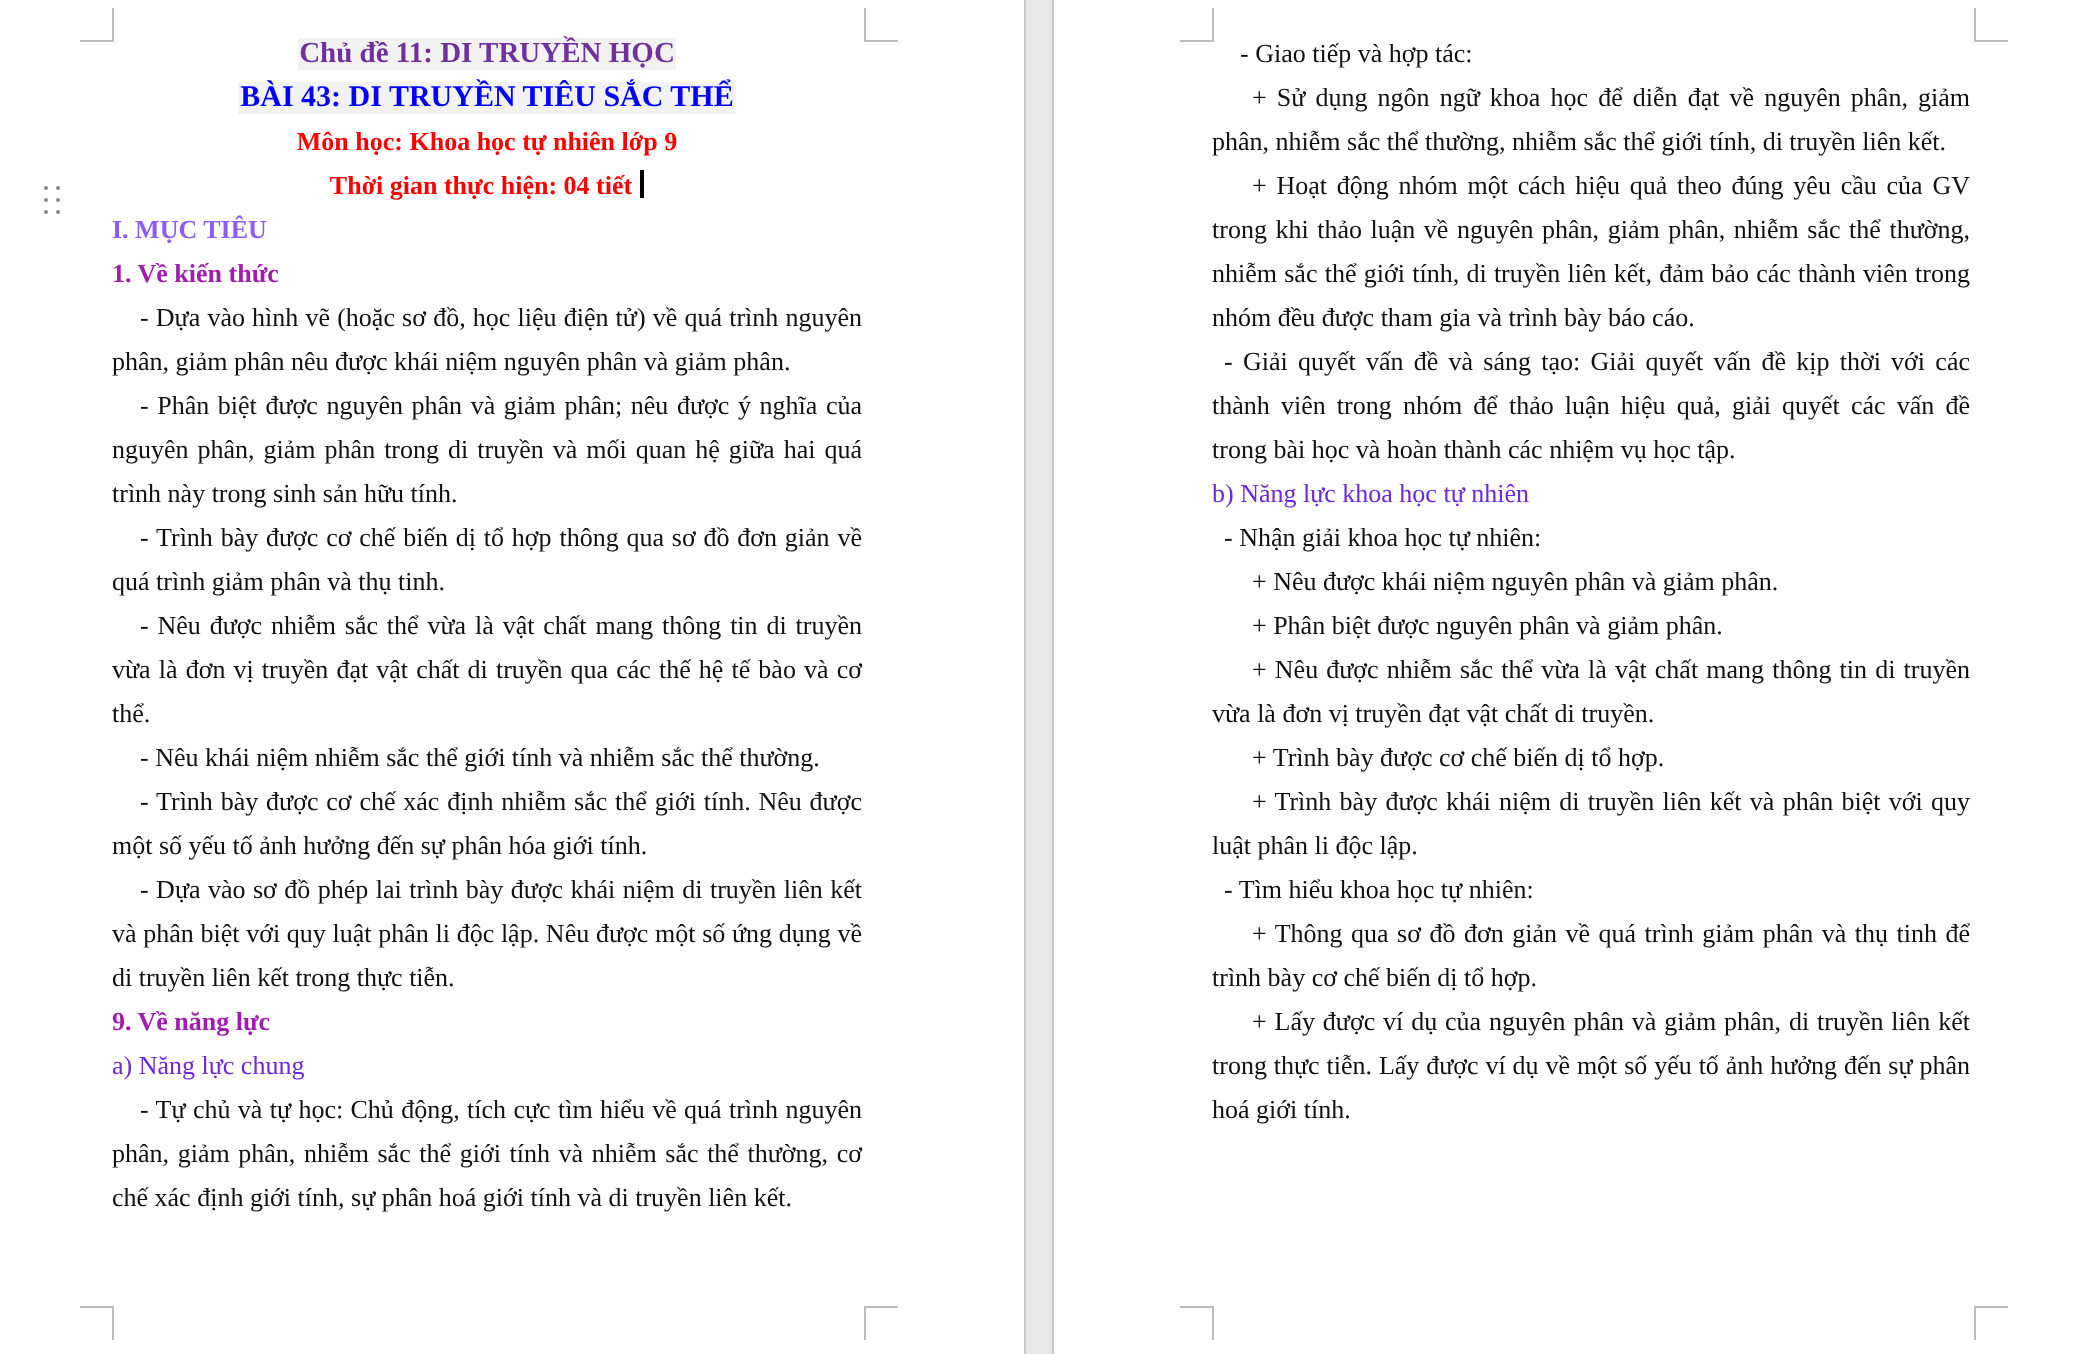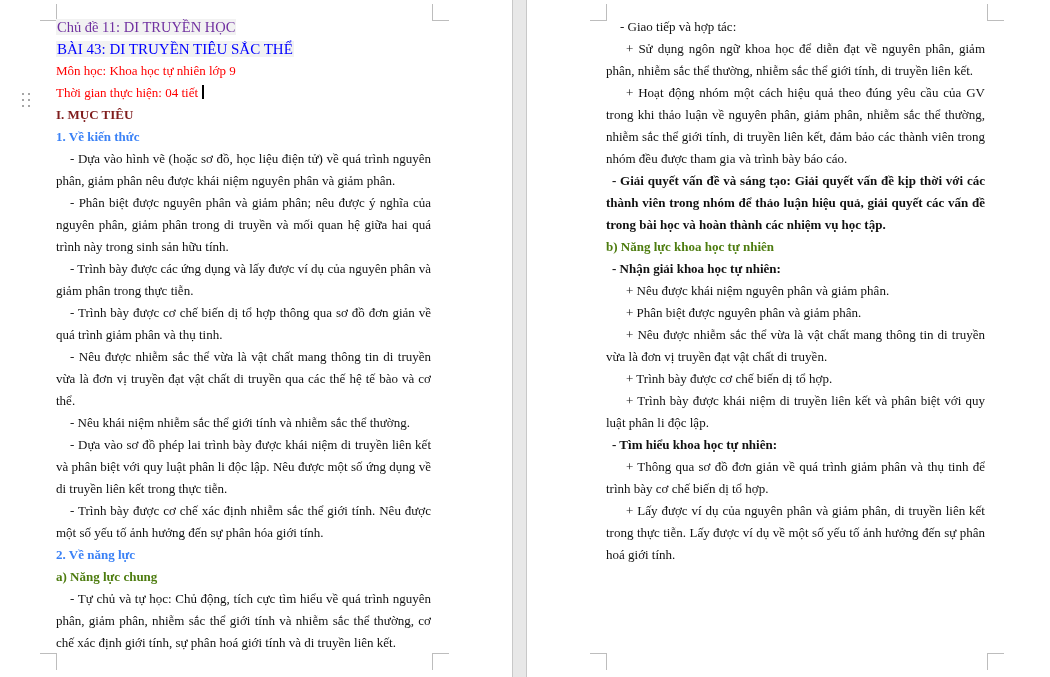--- a/index.html
+++ b/index.html
@@ -23,35 +23,35 @@
   .crop { position: absolute; width: 16px; height: 16px; border-color: #bdbdbd; border-style: solid; border-width: 0; }
   .crop.tl { border-right-width: 1px; border-bottom-width: 1px; }
   .crop.tr { border-left-width: 1px; border-bottom-width: 1px; }
   .crop.bl { border-right-width: 1px; border-top-width: 1px; }
   .crop.br { border-left-width: 1px; border-top-width: 1px; }
 
   .content { position: absolute; font-size: 13px; color: #111; }
   #page-left .content { left: 56px; top: 16px; width: 375px; }
   #page-right .content { left: 79px; top: 16px; width: 379px; }
 
-  .title { font-weight: normal; line-height: 22px; }
+  .title { text-align: center; font-weight: bold; line-height: 22px; }
   .t-purple { color: #7030a0; font-size: 14.5px; }
   .t-blue { color: #0000ff; font-size: 15px; }
   .t-red { color: #ff0000; font-size: 13px; }
   .hl { background: #f2f2f2; padding: 0 1px; }
   .cursor { display: inline-block; width: 2px; height: 14px; background: #000; vertical-align: -2px; margin-left: 4px; }
 
-  .h-blue { color: #7f1d1d; font-weight: bold; line-height: 22px; }
-  .h-green { color: #3b82f6; font-weight: bold; line-height: 22px; }
-  .h-black { color: #4d7c0f; font-weight: bold; line-height: 22px; }
+  .h-blue { color: #8b5cf6; font-weight: bold; line-height: 22px; }
+  .h-green { color: #a21caf; font-weight: bold; line-height: 22px; }
+  .h-black { color: #6d28d9; font-weight: normal; line-height: 22px; }
 
   p { margin: 0; line-height: 22px; text-align: justify; }
   p.ind { text-indent: 14px; }
   p.ind2 { text-indent: 20px; }
-  p.ind1 { text-indent: 6px; font-weight: bold; }
+  p.ind1 { text-indent: 6px; }
 
   .drag-handle {
     position: absolute; left: 22px; top: 93px; width: 10px; height: 16px;
     display: grid; grid-template-columns: 4px 4px; grid-gap: 2px; gap: 2px;
   }
   .drag-handle span { width: 2px; height: 2px; background: #888; border-radius: 1px; }
 </style>
 </head>
 <body>
 
@@ -74,28 +74,27 @@
     <div class="title t-purple"><span class="hl">Chủ đề 11: DI TRUYỀN HỌC</span></div>
     <div class="title t-blue"><span class="hl">BÀI 43: DI TRUYỀN TIÊU SẮC THỂ</span></div>
     <div class="title t-red"><span>Môn học: Khoa học tự nhiên lớp 9</span></div>
     <div class="title t-red"><span>Thời gian thực hiện: 04 tiết</span><span class="cursor"></span></div>
 
     <div class="h-blue">I. MỤC TIÊU</div>
     <div class="h-green">1. Về kiến thức</div>
 
     <p class="ind">- Dựa vào hình vẽ (hoặc sơ đồ, học liệu điện tử) về quá trình nguyên phân, giảm phân nêu được khái niệm nguyên phân và giảm phân.</p>
     <p class="ind">- Phân biệt được nguyên phân và giảm phân; nêu được ý nghĩa của nguyên phân, giảm phân trong di truyền và mối quan hệ giữa hai quá trình này trong sinh sản hữu tính.</p>
-    <p class="ind">- Trình bày được các ứng dụng và lấy được ví dụ của nguyên phân và giảm phân trong thực tiễn.</p>
     <p class="ind">- Trình bày được cơ chế biến dị tổ hợp thông qua sơ đồ đơn giản về quá trình giảm phân và thụ tinh.</p>
     <p class="ind">- Nêu được nhiễm sắc thể vừa là vật chất mang thông tin di truyền vừa là đơn vị truyền đạt vật chất di truyền qua các thế hệ tế bào và cơ thể.</p>
     <p class="ind">- Nêu khái niệm nhiễm sắc thể giới tính và nhiễm sắc thể thường.</p>
+    <p class="ind">- Trình bày được cơ chế xác định nhiễm sắc thể giới tính. Nêu được một số yếu tố ảnh hưởng đến sự phân hóa giới tính.</p>
     <p class="ind">- Dựa vào sơ đồ phép lai trình bày được khái niệm di truyền liên kết và phân biệt với quy luật phân li độc lập. Nêu được một số ứng dụng về di truyền liên kết trong thực tiễn.</p>
-    <p class="ind">- Trình bày được cơ chế xác định nhiễm sắc thể giới tính. Nêu được một số yếu tố ảnh hưởng đến sự phân hóa giới tính.</p>
 
-    <div class="h-green">2. Về năng lực</div>
+    <div class="h-green">9. Về năng lực</div>
     <div class="h-black">a) Năng lực chung</div>
     <p class="ind">- Tự chủ và tự học: Chủ động, tích cực tìm hiểu về quá trình nguyên phân, giảm phân, nhiễm sắc thể giới tính và nhiễm sắc thể thường, cơ chế xác định giới tính, sự phân hoá giới tính và di truyền liên kết.</p>
   </div>
 </div>
 
 <div class="gutter"></div>
 
 <div class="page" id="page-right">
   <div class="crop tl" style="left:63px;top:4px;"></div>
   <div class="crop tr" style="left:460px;top:4px;"></div>

